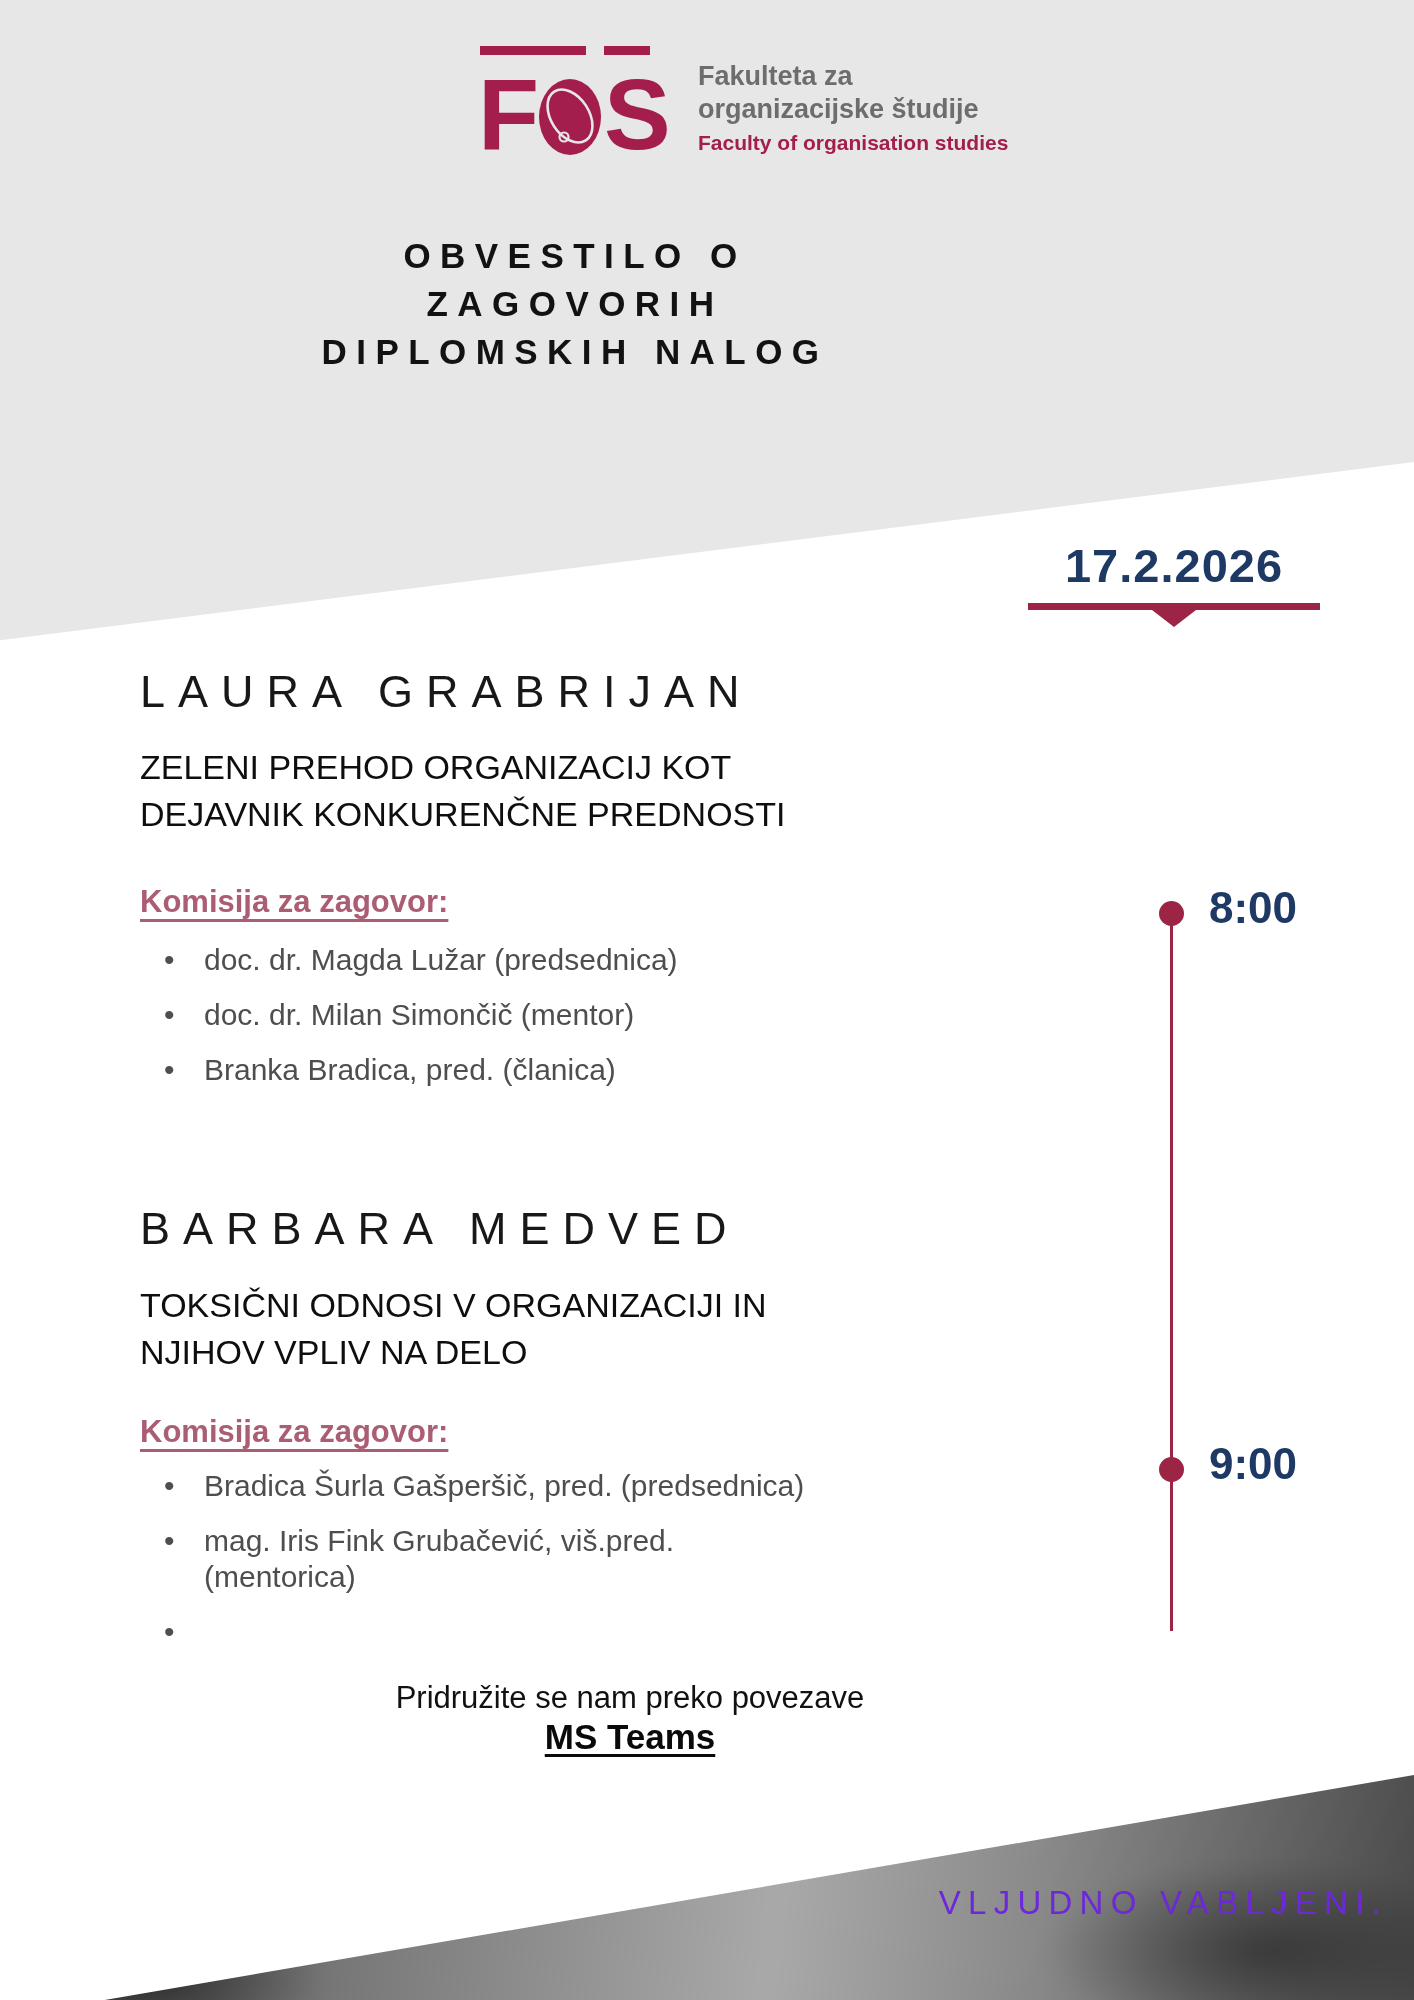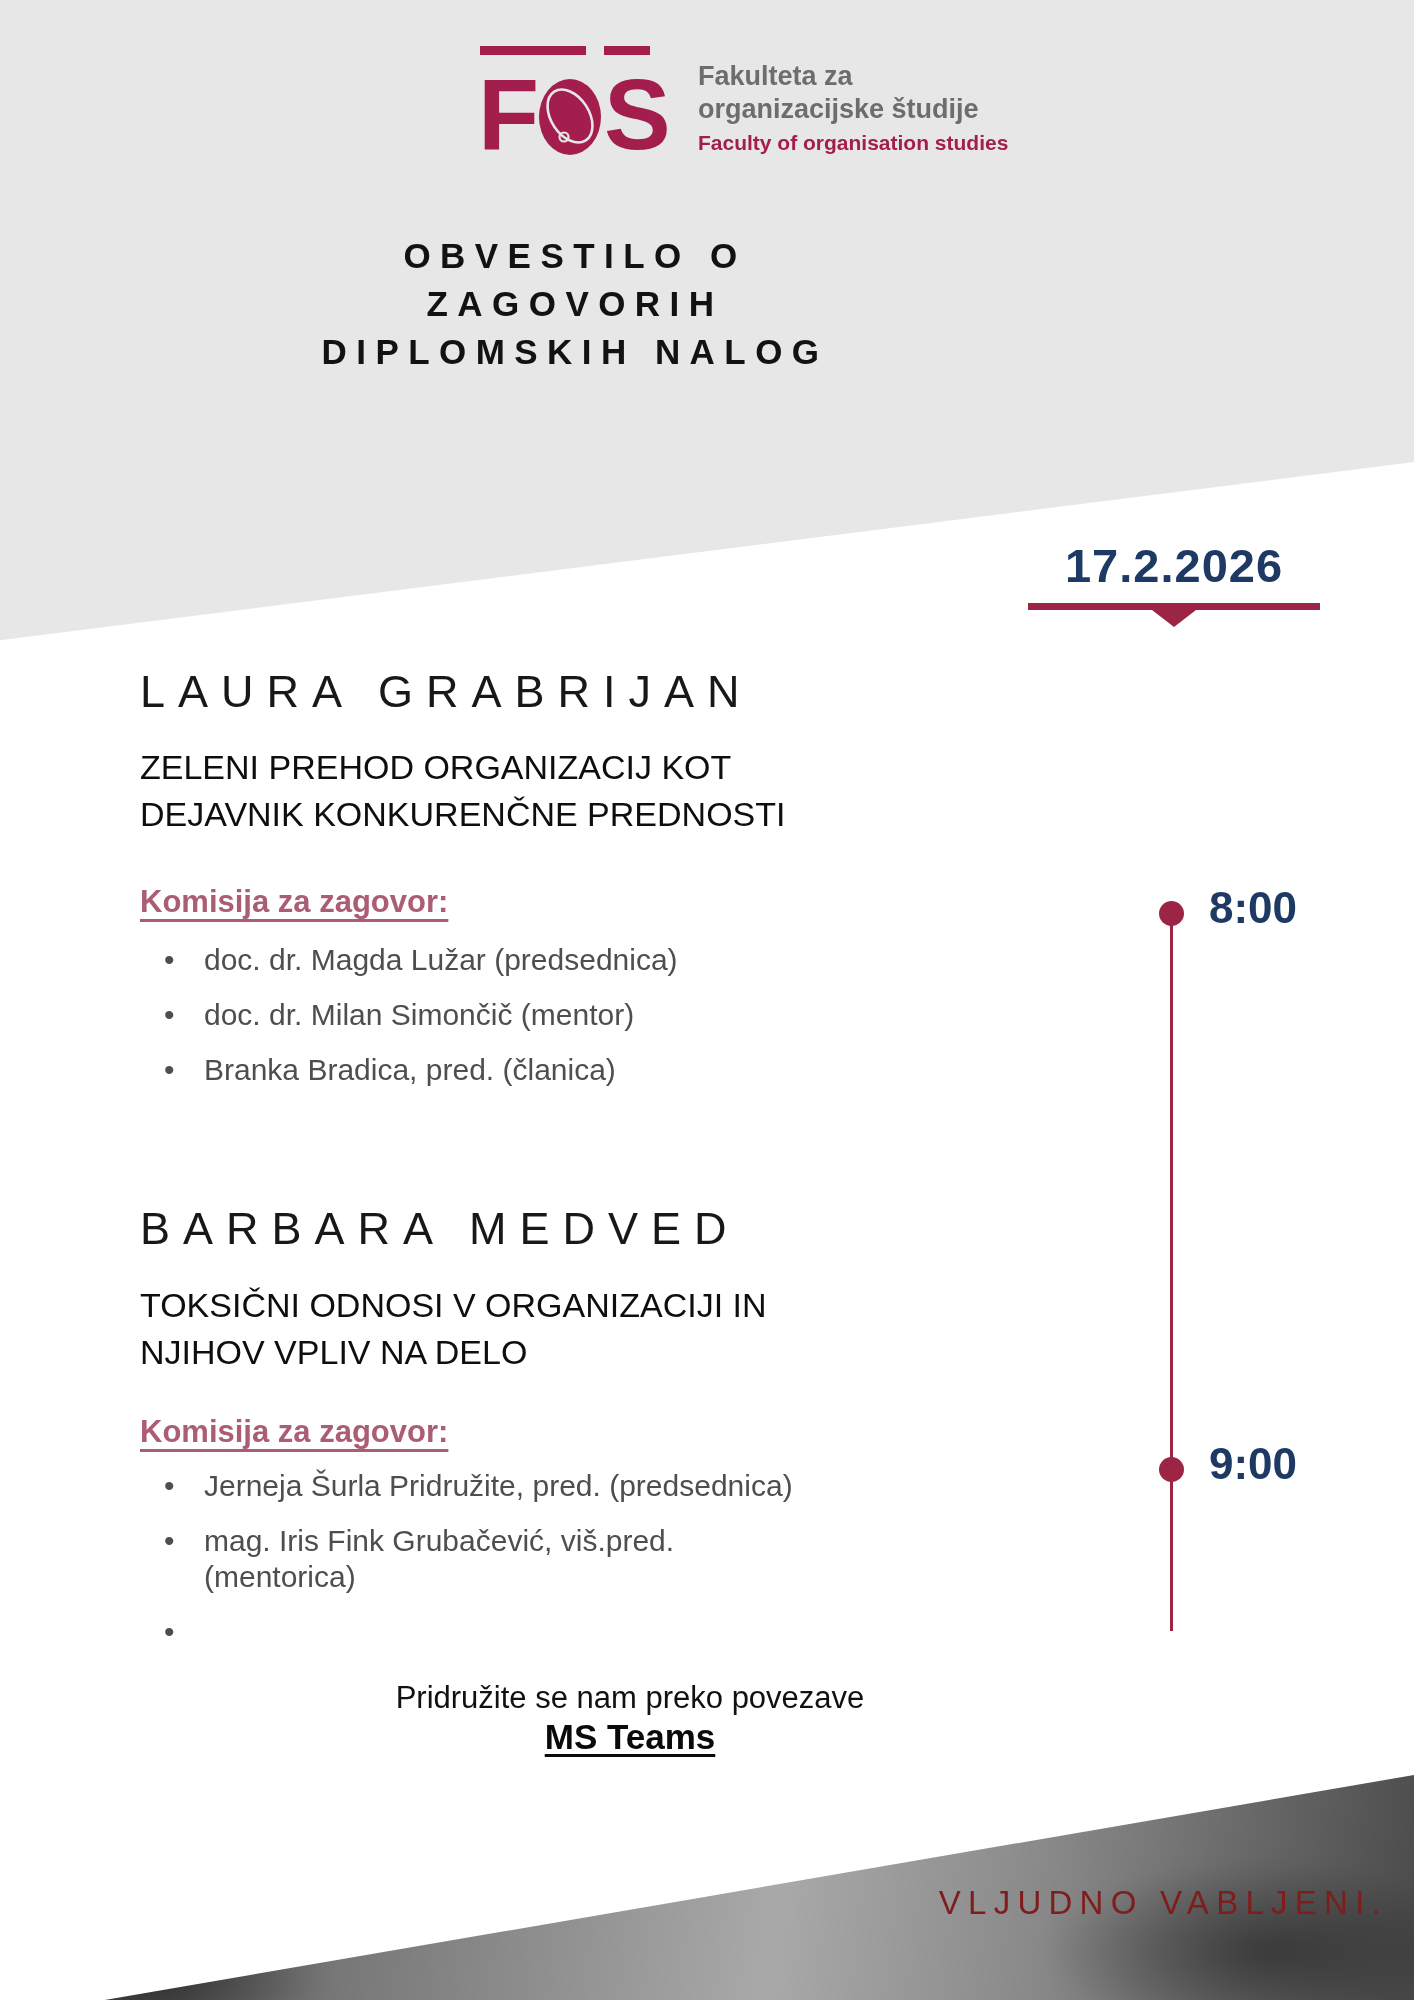--- a/index.html
+++ b/index.html
@@ -102,21 +102,21 @@
     background:
       radial-gradient(160px 70px at 72% 18%, rgba(255,255,255,0.85), rgba(255,255,255,0) 70%),
       radial-gradient(260px 90px at 50% 35%, rgba(228,228,228,0.55), rgba(228,228,228,0) 70%),
       radial-gradient(130px 60px at 30% 55%, rgba(240,240,240,0.5), rgba(240,240,240,0) 70%),
       radial-gradient(300px 120px at 88% 78%, rgba(22,22,22,0.55), rgba(22,22,22,0) 75%),
       radial-gradient(240px 110px at 12% 85%, rgba(8,8,8,0.6), rgba(8,8,8,0) 75%),
       linear-gradient(97deg, #474747 0%, #7d7d7d 30%, #a9a9a9 55%, #8a8a8a 72%, #454545 100%);
   }
   .closing {
     position:absolute; top:1884px; right:26px; z-index:2;
-    font-size:33px; letter-spacing:0.22em; color:#7f1d1d; white-space:nowrap;margin-left:26px;
+    font-size:33px; letter-spacing:0.22em; color:#6d28d9; white-space:nowrap;margin-left:26px;
   }
 </style>
 </head>
 <body>
 
 <div class="bg-top"></div>
 
 <div class="logo-row">
   <div class="logo-mark">
     <div class="logo-bar-long"></div>
@@ -168,21 +168,21 @@
   </li>
 </ul>
 
 <div class="student-name s2-name">BARBARA MEDVED</div>
 <div class="thesis-title s2-title">TOKSIČNI ODNOSI V ORGANIZACIJI IN
 NJIHOV VPLIV NA DELO</div>
 <div class="committee-label s2-label">Komisija za zagovor:</div>
 <ul class="member-list s2-list">
   <li>
     <span class="bullet">•</span>
-    <span class="member-text">Jerneja Šurla Pridružite, pred. (predsednica)</span>
+    <span class="member-text">Bradica Šurla Gašperšič, pred. (predsednica)</span>
   </li>
   <li>
     <span class="bullet">•</span>
     <span class="member-text">mag. Iris Fink Grubačević, viš.pred.
 (mentorica)</span>
   </li>
   <li>
     <span class="bullet">•</span>
   </li>
 </ul>

